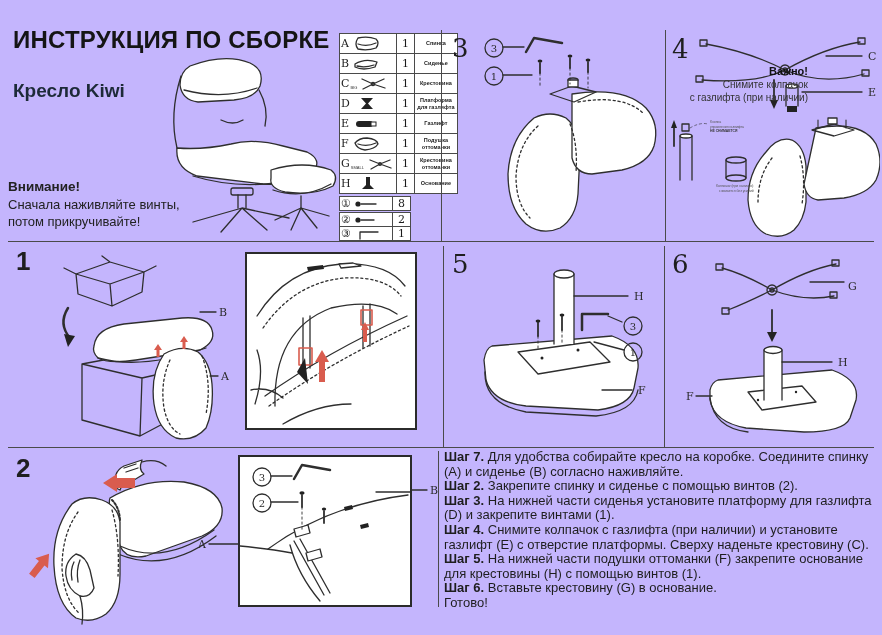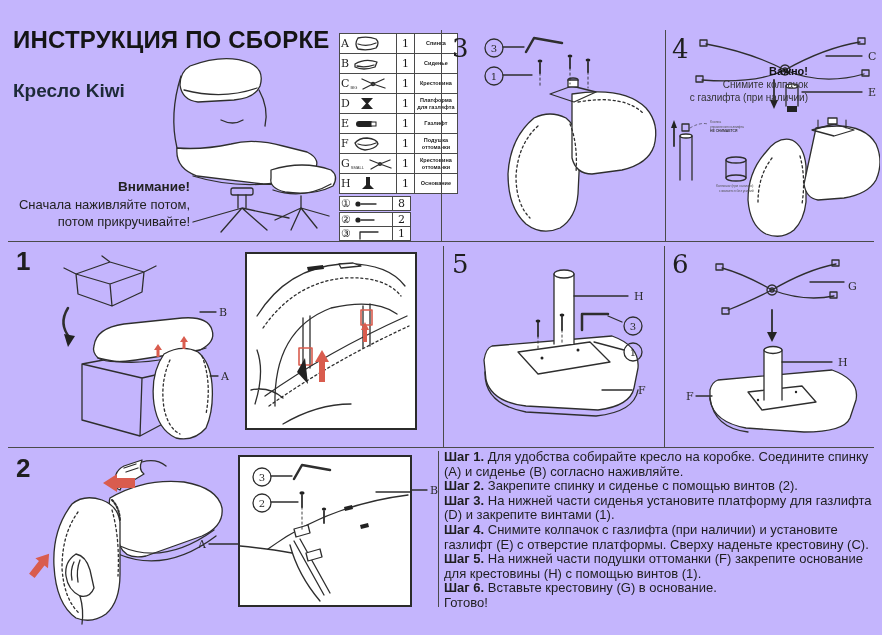--- a/index.html
+++ b/index.html
@@ -3,21 +3,21 @@
 <meta charset="utf-8">
 <style>
   html,body{margin:0;padding:0;background:#ffffff;}
   .sheet{position:relative;width:882px;height:635px;background:#c4b5fd;overflow:hidden;
          font-family:"Liberation Sans",sans-serif;color:#1a1a1a;}
   .abs{position:absolute;}
   .hline{position:absolute;height:1px;background:#4a4a4a;}
   .vline{position:absolute;width:1px;background:#4a4a4a;}
   .title{position:absolute;left:13px;top:26px;font-size:24px;font-weight:800;color:#151515;letter-spacing:.2px;}
   .subtitle{position:absolute;left:13px;top:57px;font-size:19px;font-weight:bold;color:#1d2a38;margin-top:23px;}
-  .warn{position:absolute;left:8px;top:178px;width:182px;text-align:right;font-size:13px;line-height:1.32;color:#222;}
+  .warn{position:absolute;left:8px;top:178px;width:182px;text-align:left;font-size:13px;line-height:1.32;color:#222;}
   .warn .wt{font-weight:bold;font-size:13.5px;}
   .stepnum{position:absolute;font-size:26px;color:#1f1f1f;z-index:5;}
   .serifnum{font-family:"DejaVu Serif",serif;}
   .sansnum{font-family:"Liberation Sans",sans-serif;font-weight:bold;}
   
   table.parts{position:absolute;border-collapse:collapse;background:#fff;}
   table.parts td{border:1px solid #4a4a4a;padding:0 1px;vertical-align:middle;}
   td.c-ic{width:50px;height:19px;}
   td.c-q{width:15px;text-align:center;font-family:"DejaVu Serif",serif;font-size:11px;}
   td.c-n{width:40px;text-align:center;font-size:5.5px;font-weight:bold;line-height:1.15;color:#222;}
@@ -71,21 +71,21 @@
       <path d="M107 158 L58 172 M107 158 L86 182 M107 158 L132 180 M107 158 L154 168"></path>
       <path class="fw" d="M136 120 Q168 110 196 120 Q204 126 198 136 Q178 146 150 142 Q134 138 136 128 Z"></path>
       <path d="M138 140 Q168 150 196 134"></path>
       <path d="M166 146 V158"></path>
       <path d="M166 158 L140 170 M166 158 L156 180 M166 158 L182 178 M166 158 L194 166"></path>
     </g>
   </svg>
 
   <div class="warn">
     <div class="wt">Внимание!</div>
-    <div>Сначала наживляйте потом,</div>
+    <div>Сначала наживляйте винты,</div>
     <div>потом прикручивайте!</div>
   </div>
 
   <table class="parts" style="left:339px;top:33px;">
     <tbody>
       <tr>
         <td class="c-ic">
             <div class="icwrap">
               <span class="pletter">A</span>
               <span class="psub"></span>
@@ -483,21 +483,21 @@
       <text class="cal" x="22" y="49.5">2</text>
     </svg>
   </div>
 
   <svg class="abs" style="left:410px;top:483px;" width="30" height="14" viewBox="0 0 30 14">
     <path class="st" d="M0 7 H17"></path>
     <text class="lbl" x="20" y="11">B</text>
   </svg>
 
   <div class="instructions">
-    <p><span class="b">Шаг 1.</span> <span>Для удобства собирайте кресло на коробке. Соедините спинку (A) и сиденье (B) согласно наживляйте.</span></p>
+    <p><span class="b">Шаг 7.</span> <span>Для удобства собирайте кресло на коробке. Соедините спинку (A) и сиденье (B) согласно наживляйте.</span></p>
     <p><span class="b">Шаг 2.</span> <span>Закрепите спинку и сиденье с помощью винтов (2).</span></p>
     <p><span class="b">Шаг 3.</span> <span>На нижней части сиденья установите платформу для газлифта (D) и закрепите винтами (1).</span></p>
     <p><span class="b">Шаг 4.</span> <span>Снимите колпачок с газлифта (при наличии) и установите газлифт (E) с отверстие платформы. Сверху наденьте крестовину (C).</span></p>
     <p><span class="b">Шаг 5.</span> <span>На нижней части подушки оттоманки (F) закрепите основание для крестовины (H) с помощью винтов (1).</span></p>
     <p><span class="b">Шаг 6.</span> <span>Вставьте крестовину (G) в основание.</span></p>
     <p>Готово!</p>
   </div>
 
 </div>
 

